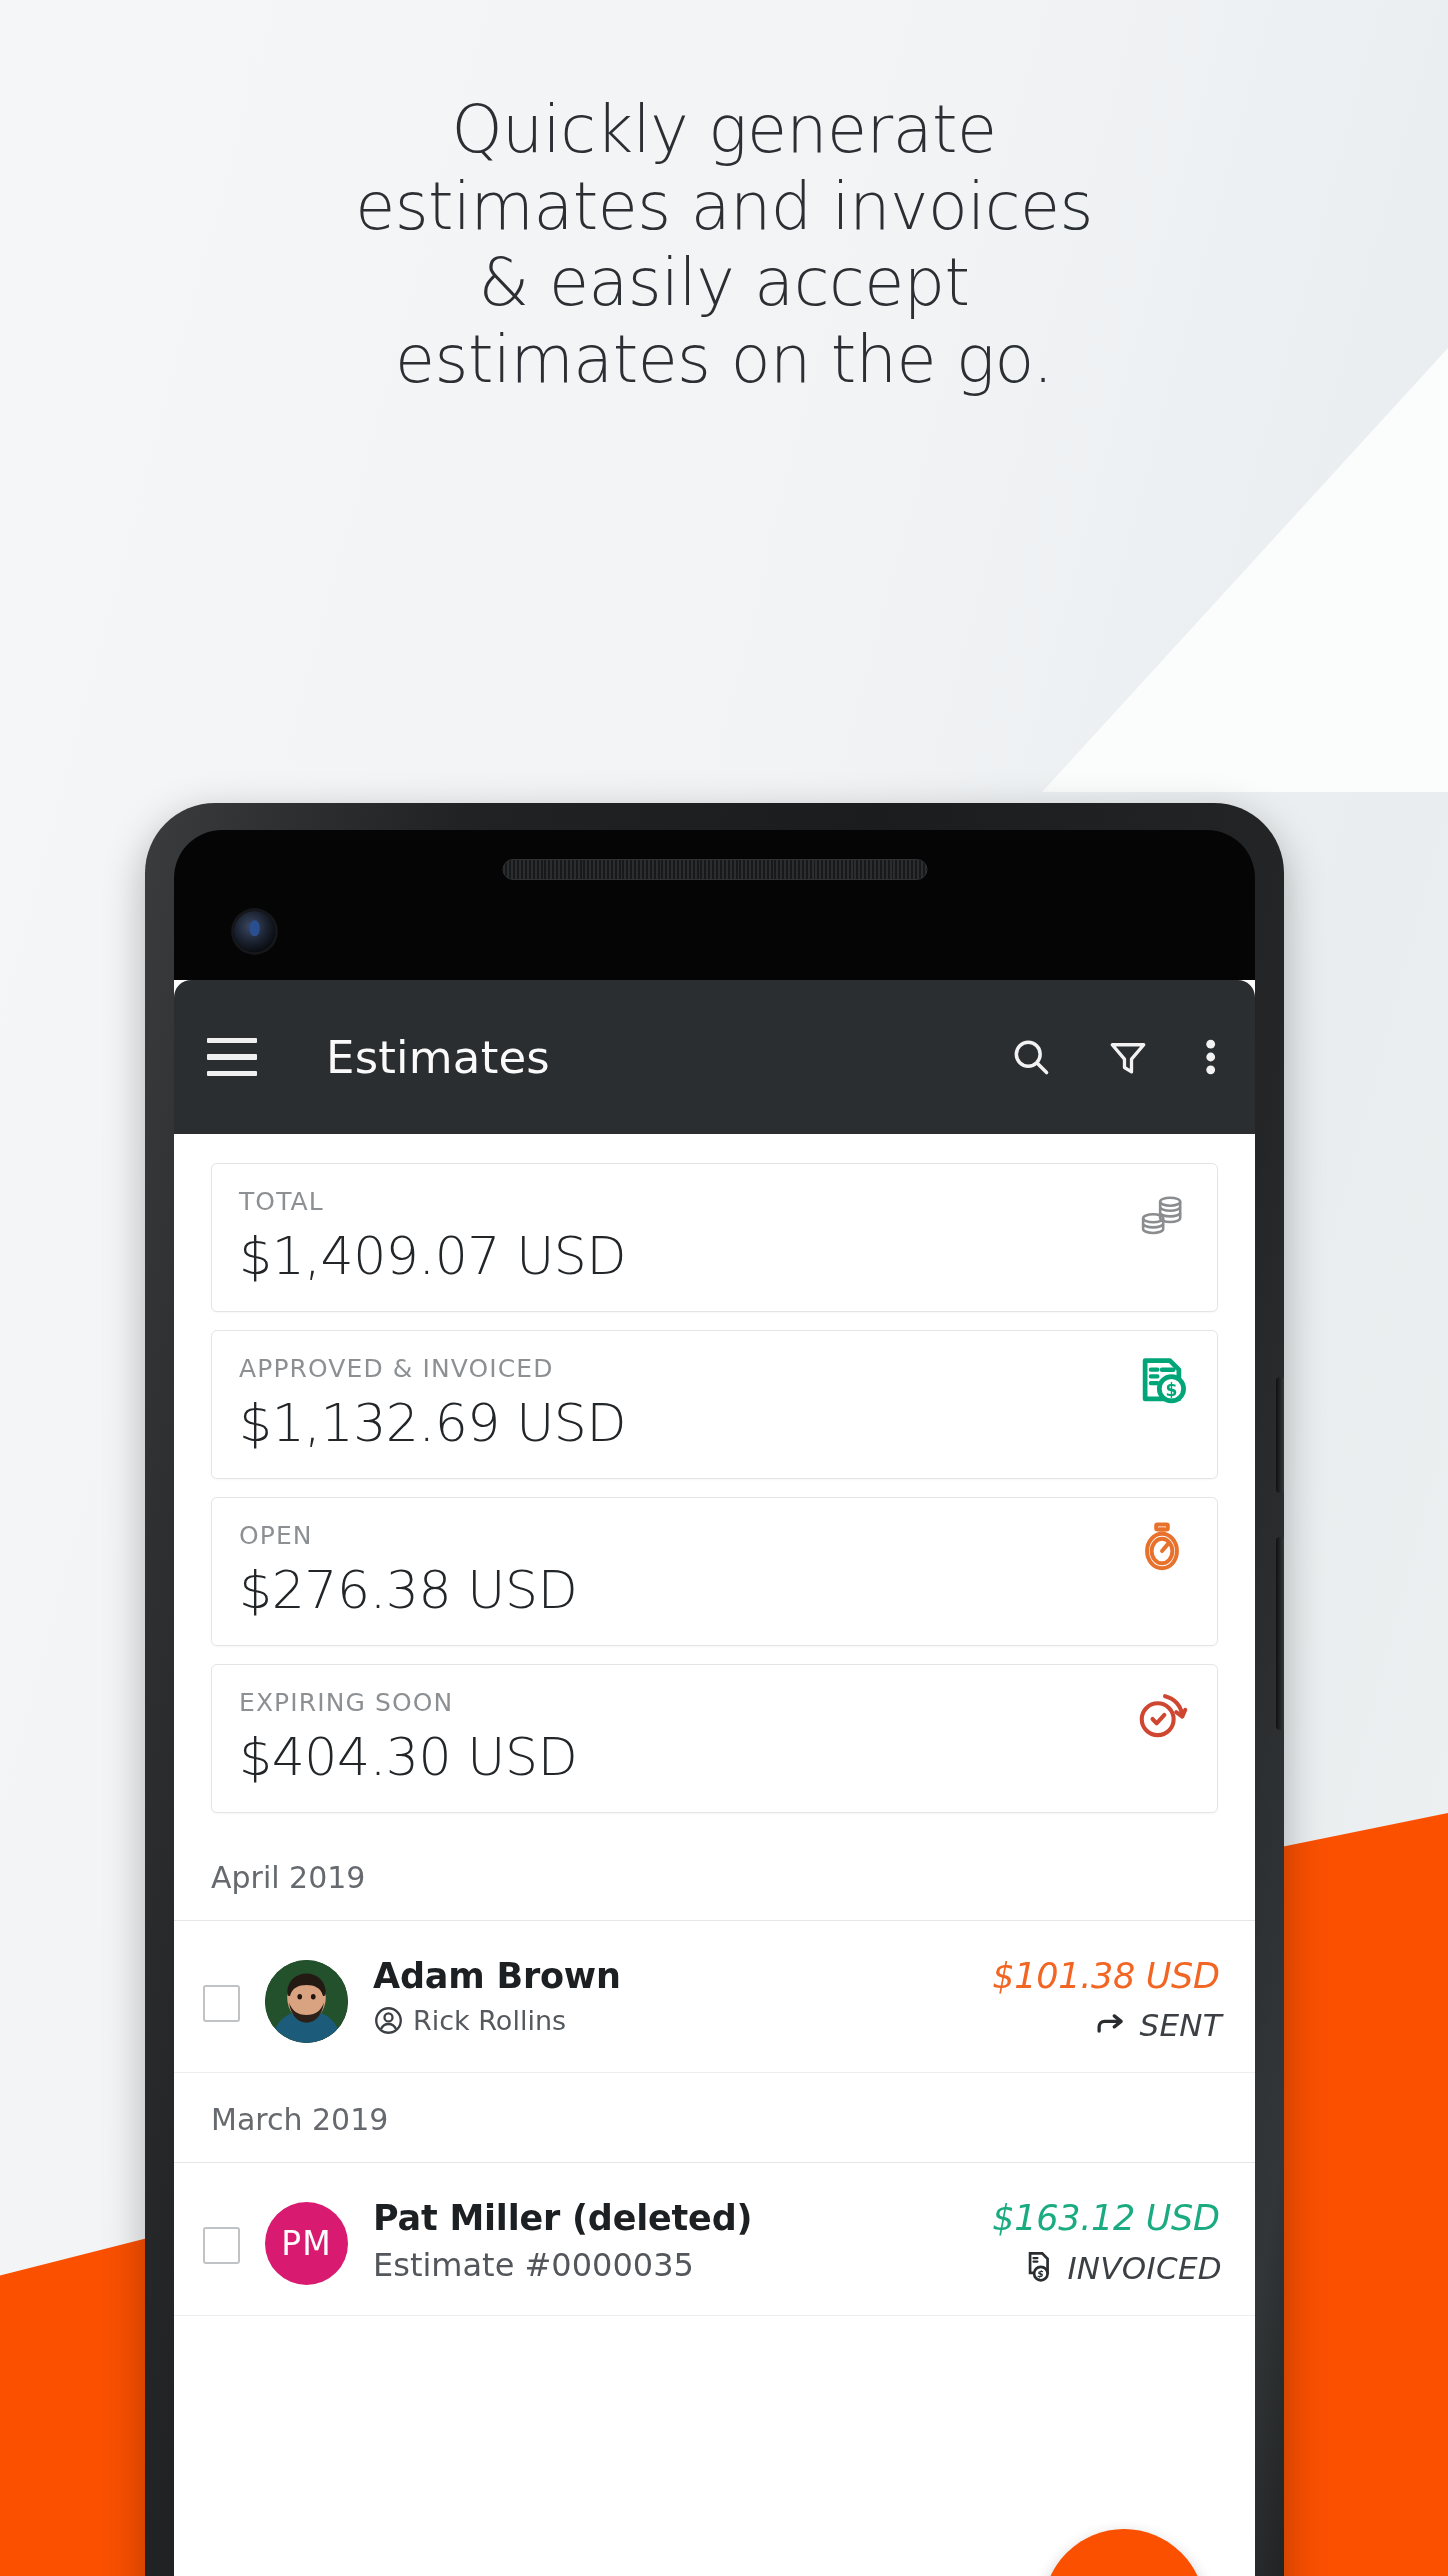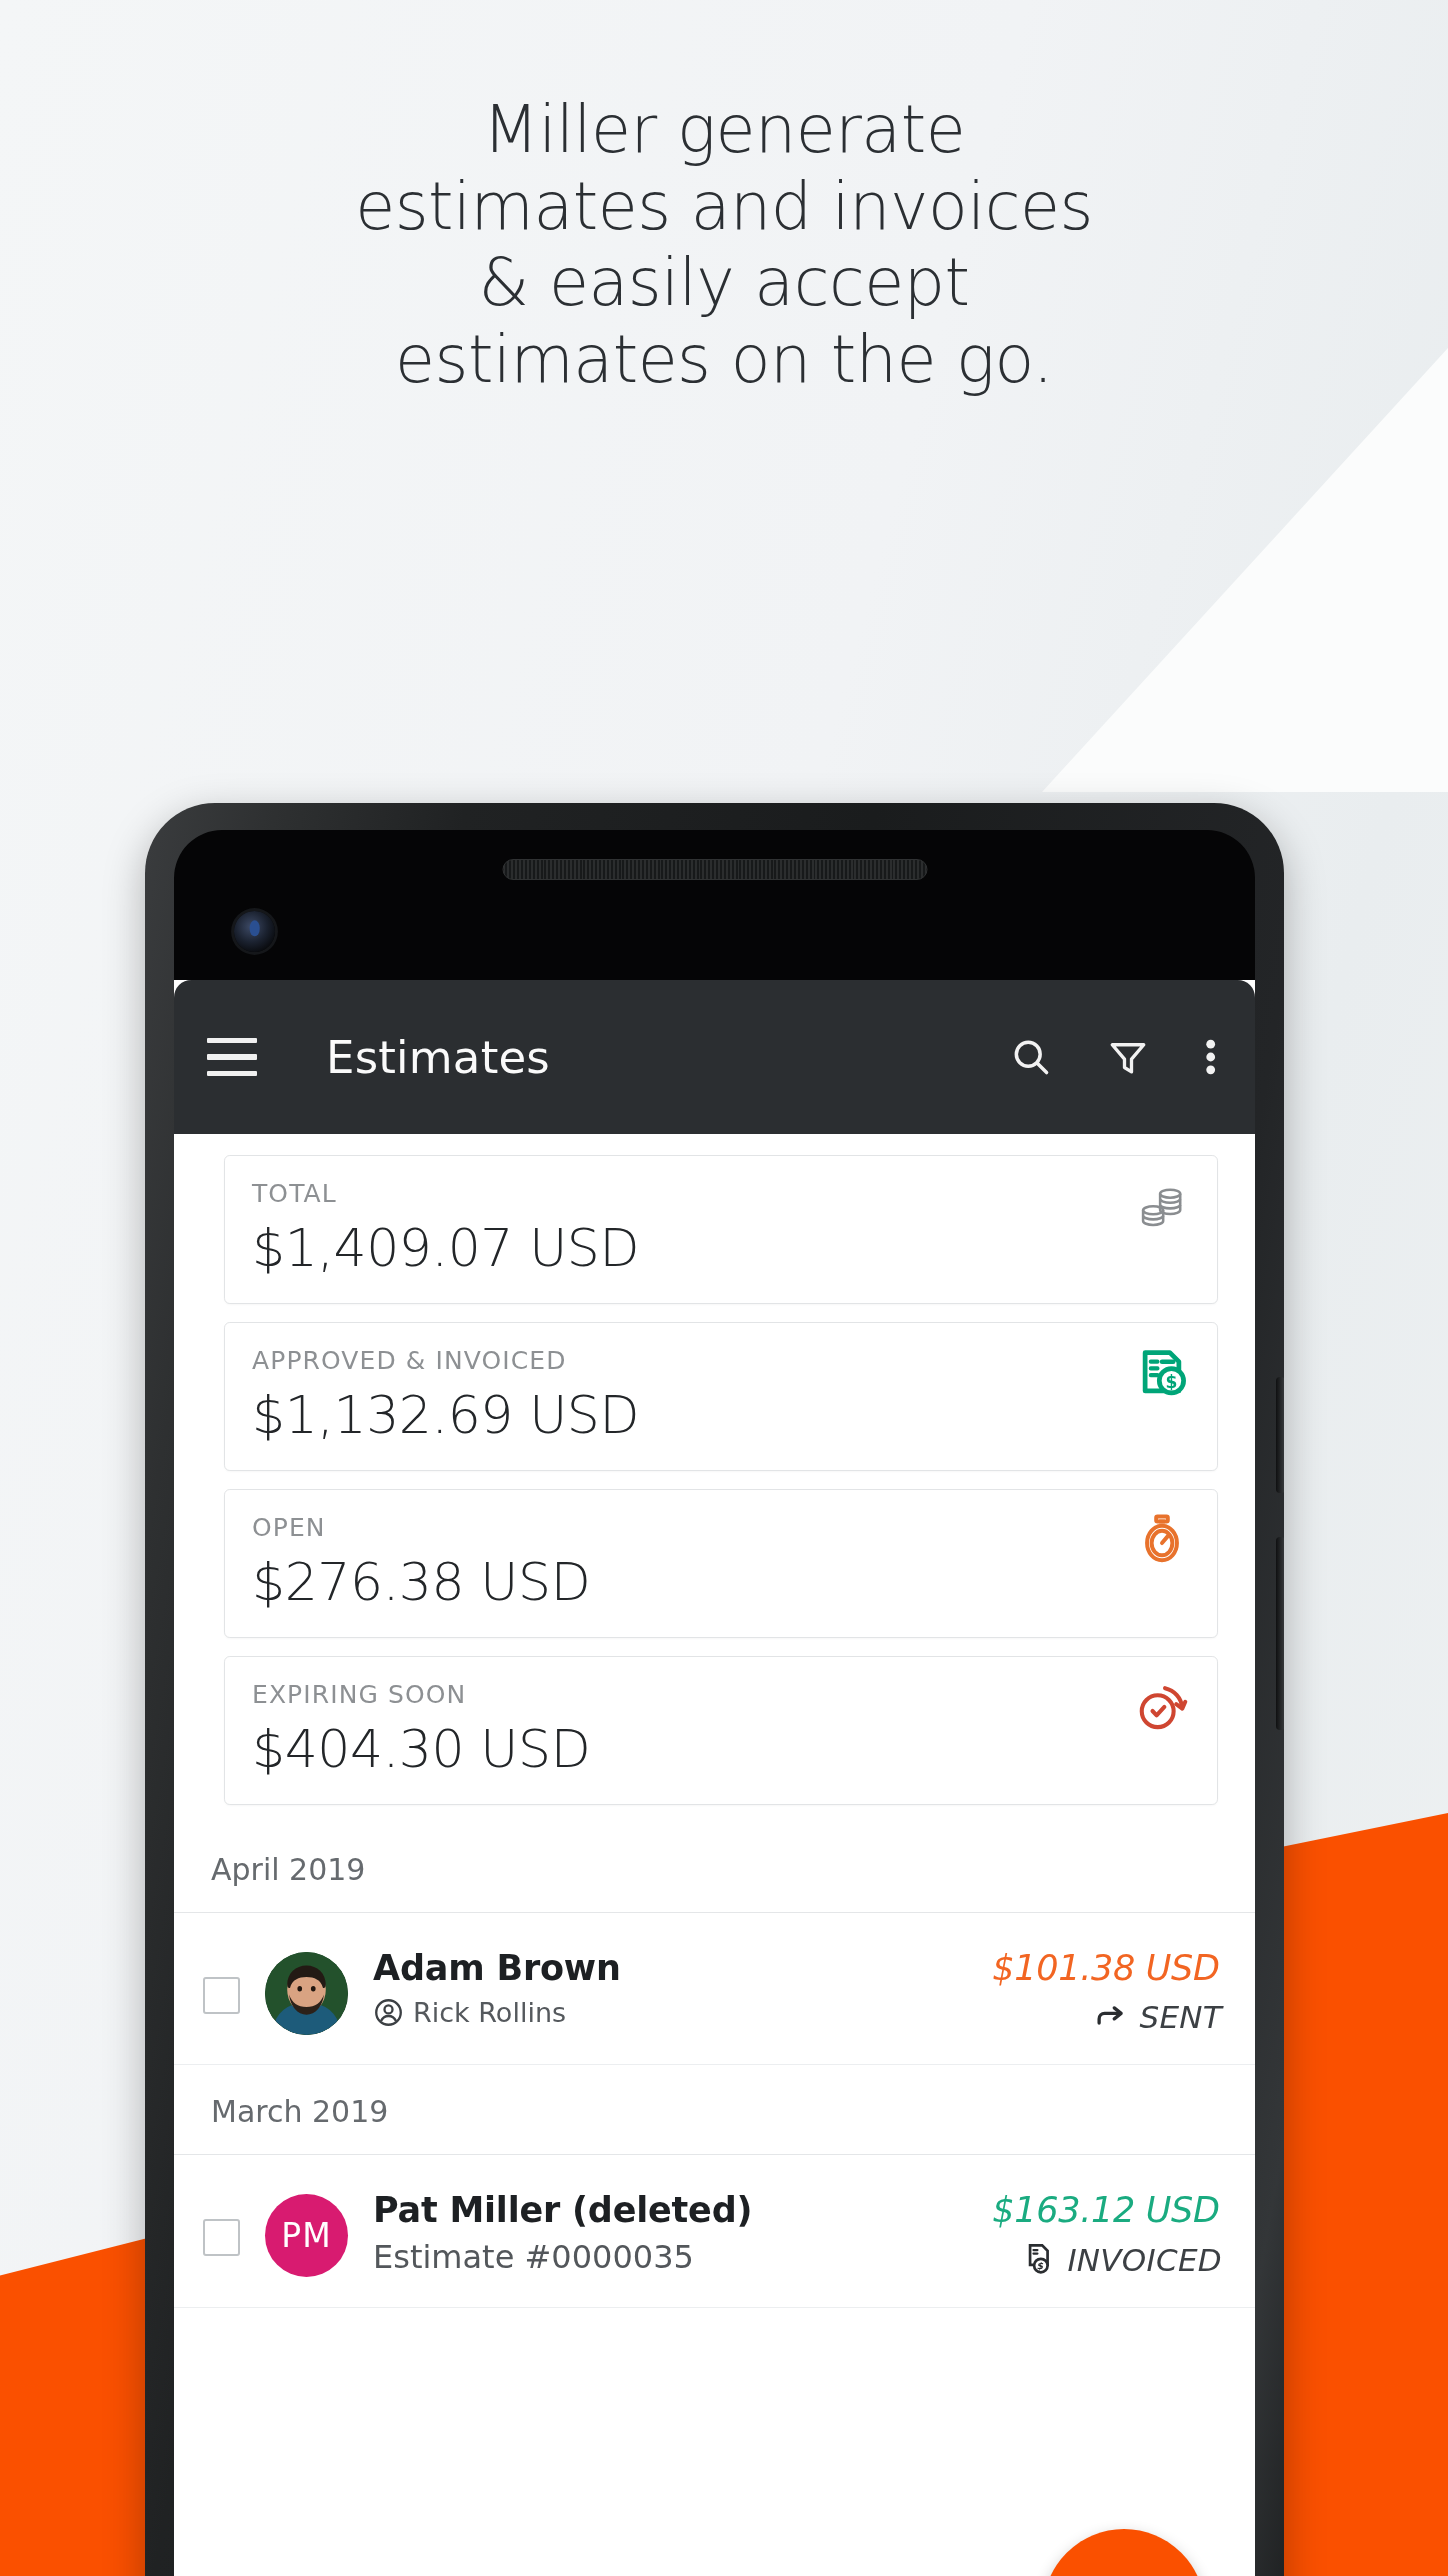--- a/index.html
+++ b/index.html
@@ -110,21 +110,21 @@
   #appbar-title{
     font-family:"DejaVu Sans", sans-serif;
     font-weight:400;
     font-size:45px; color:#fafafa;
     margin-left:41px; letter-spacing:0.2px;
   }
   #appbar-actions{ margin-left:auto; display:flex; align-items:center; gap:54px; }
   .appbar-icon{ cursor:pointer; display:flex; align-items:center; justify-content:center; }
 
   
-  #cards{ padding:21px 37px 0 50px; }
+  #cards{ padding:21px 37px 0 37px;margin-top:8px; }
   .card{
     border:1.4px solid #e2e4e6;
     border-radius:5.8px;
     background:#fff;
     padding:23px 27px 25px 27px;
     position:relative;
     margin-bottom:18.3px;
     box-shadow:0 1px 1.9px rgba(0,0,0,.03);
   }
   .card-label{
@@ -231,21 +231,21 @@
 </style>
 </head>
 <body>
 
 <div id="bg-base"></div>
 <div id="bg-diag-light"></div>
 <div id="bg-orange-right"></div>
 <div id="bg-orange-left"></div>
 
 <div id="headline">
-  <div>Miller generate</div>
+  <div>Quickly generate</div>
   <div>estimates and invoices</div>
   <div>&amp; easily accept</div>
   <div>estimates on the go.</div>
 </div>
 
 <div id="phone">
   <div class="side-btn" id="btn-power"></div>
   <div class="side-btn" id="btn-volume"></div>
 
   <div id="phone-screenarea">

